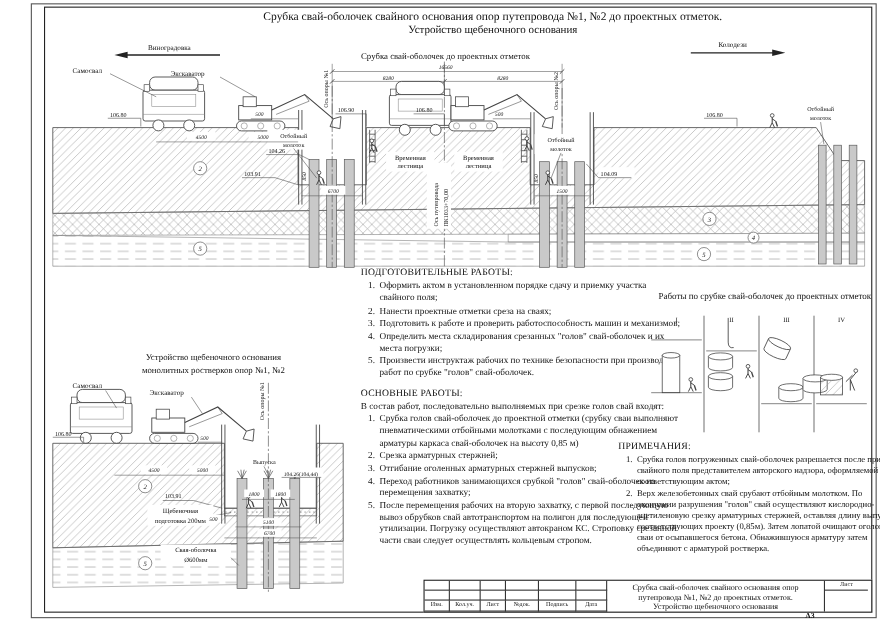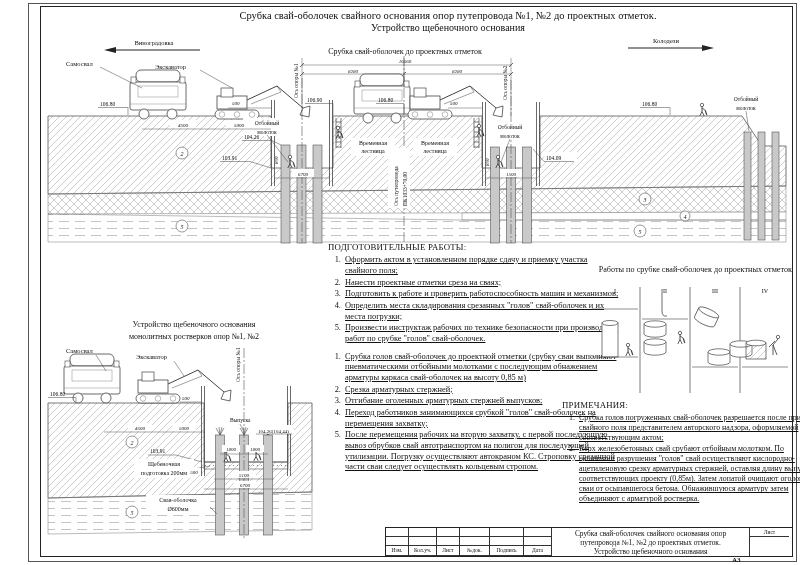--- a/index.html
+++ b/index.html
@@ -5,21 +5,21 @@
   html,body{margin:0;padding:0;background:#fff;}
   body{width:800px;height:565px;position:relative;font-family:"Liberation Serif",serif;color:#111;overflow:hidden;}
   .frame-outer{position:absolute;left:28px;top:3px;right:3px;bottom:3px;border:1px solid #555;}
   .frame-inner{position:absolute;left:40px;top:6px;right:7px;bottom:8px;border:1.3px solid #222;}
   .sheet-title{position:absolute;left:42px;top:9px;width:750px;text-align:center;line-height:1.25;padding-left:31px;}
   .sheet-title .l1{font-size:10.5px;}
   .sheet-title .l2{font-size:10px;}
   .abs{position:absolute;}
   .txtcol{position:absolute;left:328px;top:242px;width:292px;font-size:8.4px;line-height:1.27;}
   .txtcol h3, .notes h3{font-size:8.8px;font-weight:normal;margin:0 0 2px 0;letter-spacing:0.2px;}
-  .txtcol ol, .notes ol{margin:1px 0 7px 0;padding-left:15px;text-decoration:underline;}
+  .txtcol ol, .notes ol{margin:1px 0 7px 0;padding-left:15px;}
   .txtcol li, .notes li{padding-left:2px;margin-bottom:1px;}
   .txtcol p{margin:0;}
   .seq-title{position:absolute;left:540px;top:265px;width:252px;text-align:right;font-size:8.2px;}
   .notes{position:absolute;left:562px;top:400px;width:258px;font-size:7.9px;line-height:1.27;}
   .titleblock{position:absolute;left:385px;top:527px;width:408px;height:30px;border:1.2px solid #222;box-sizing:border-box;background:#fff;}
   .tb-grid{display:grid;width:100%;height:100%;grid-template-columns:23px 28px 23px 30px 34px 28px 198px 39px;grid-template-rows:9.2px 9.2px 9.2px;}
   .tb-c{border-right:0.5px solid #333;border-bottom:0.5px solid #333;font-size:5.5px;text-align:center;line-height:9px;overflow:hidden;}
   .tb-title{grid-area:1/7/4/8;border-right:0.5px solid #333;font-size:7.4px;text-align:center;line-height:1.22;padding-top:1px;}
   .tb-sheet{grid-area:1/8/2/9;border-bottom:0.5px solid #333;font-size:5.5px;text-align:center;line-height:9px;}
   .tb-sheet2{grid-area:2/8/4/9;}
@@ -386,20 +386,22 @@
 
 <div class="txtcol">
   <h3>ПОДГОТОВИТЕЛЬНЫЕ РАБОТЫ:</h3>
   <ol>
     <li>Оформить актом в установленном порядке сдачу и приемку участка свайного поля;</li>
     <li>Нанести проектные отметки среза на сваях;</li>
     <li>Подготовить к работе и проверить работоспособность машин и механизмов;</li>
     <li>Определить места складирования срезанных "голов" свай-оболочек и их места погрузки;</li>
     <li>Произвести инструктаж рабочих по технике безопасности при производстве работ по срубке "голов" свай-оболочек.</li>
   </ol>
+  <h3>ОСНОВНЫЕ РАБОТЫ:</h3>
+  <p>В состав работ, последовательно выполняемых при срезке голов свай входят:</p>
   <ol>
     <li>Срубка голов свай-оболочек до проектной отметки (срубку сваи выполняют пневматическими отбойными молотками с последующим обнажением арматуры каркаса свай-оболочек на высоту 0,85 м)</li>
     <li>Срезка арматурных стержней;</li>
     <li>Отгибание оголенных арматурных стержней выпусков;</li>
     <li>Переход работников занимающихся срубкой "голов" свай-оболочек на перемещения захватку;</li>
     <li>После перемещения рабочих на вторую захватку, с первой последующую вывоз обрубков свай автотранспортом на полигон для последующей утилизации. Погрузку осуществляют автокраном КС. Строповку срезанной части сваи следует осуществлять кольцевым стропом.</li>
   </ol>
 </div>
 
 <div class="seq-title">Работы по срубке свай-оболочек до проектных отметок</div>

